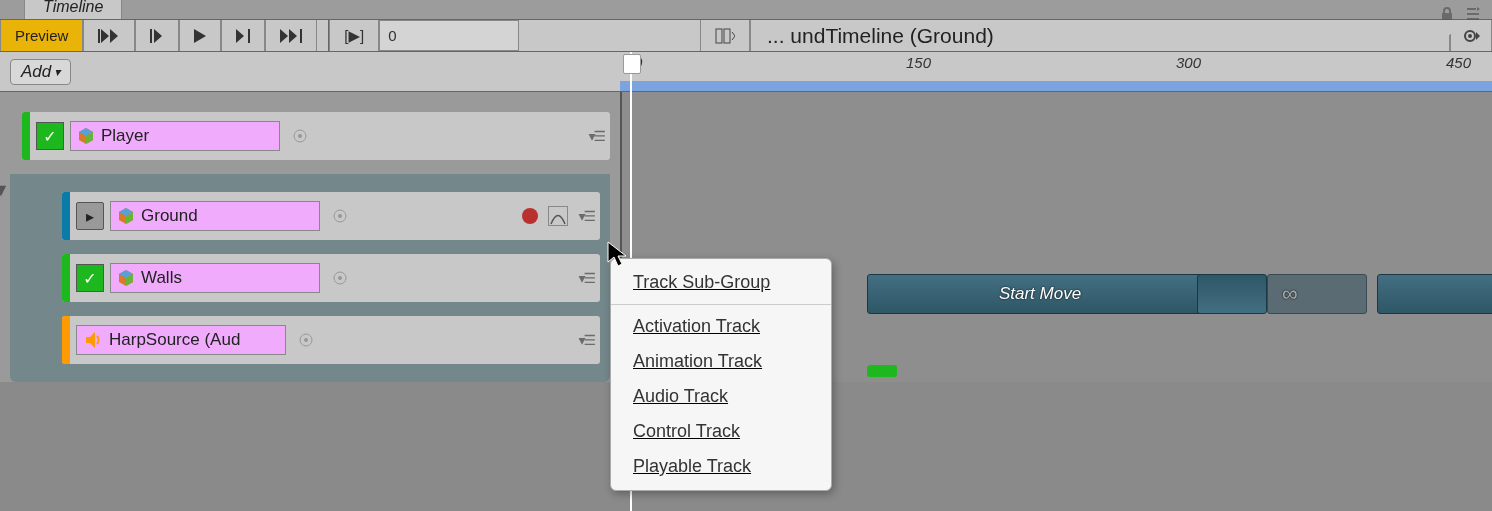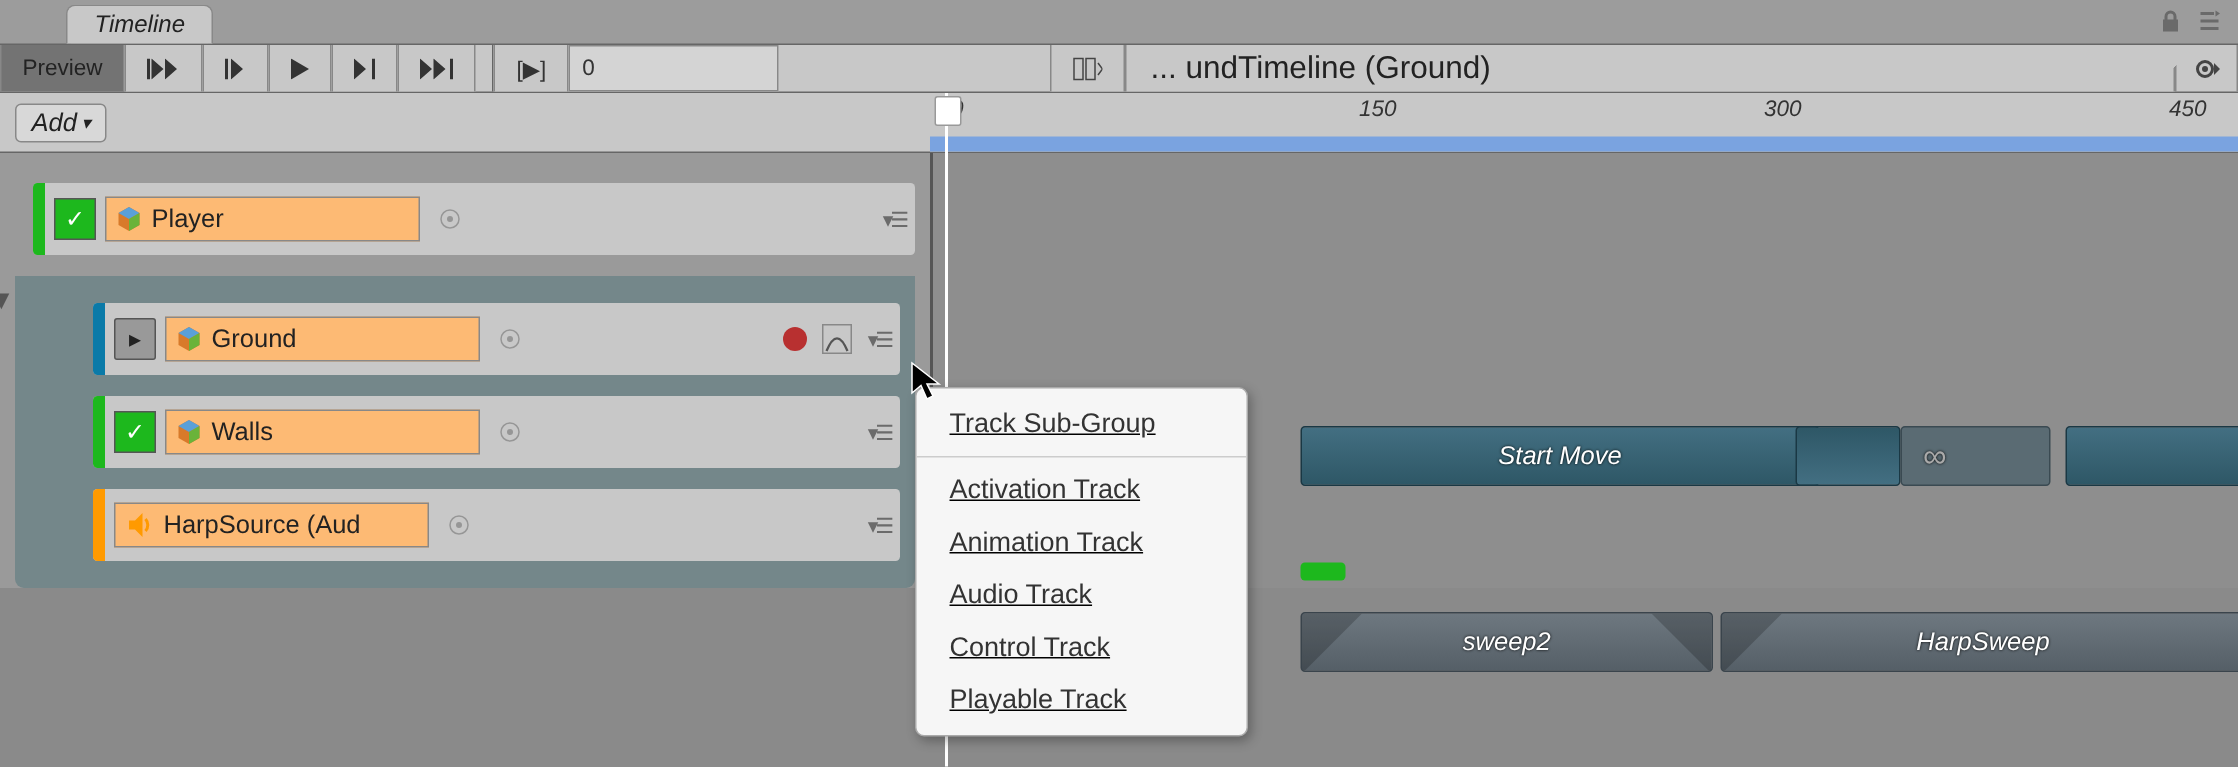--- a/index.html
+++ b/index.html
@@ -1,27 +1,27 @@
 <!DOCTYPE html>
 <html><head>
 <meta charset="utf-8">
 <style>
 * { box-sizing: border-box; margin: 0; padding: 0; font-family: Arial, Helvetica, sans-serif; }
 body { background: #8a8a8a; width: 1492px; height: 511px; overflow: hidden; position: relative; user-select: none; }
 
 
-.tabrow { height: 30px; background: #9c9c9c; border-bottom: 1px solid #666; display: flex; align-items: flex-end; padding-left: 44px; position: relative; }
+.tabrow { height: 20px; background: #9c9c9c; border-bottom: 1px solid #666; display: flex; align-items: flex-end; padding-left: 24px; position: relative; }
 .tab { background: #c8c8c8; height: 26px; padding: 0 18px; display: flex; align-items: center; border-radius: 6px 6px 0 0; border: 1px solid #888; border-bottom: none; font-size: 16px; color: #222; font-style: italic; }
 .tabrow .right { position: absolute; right: 10px; top: 6px; display: flex; gap: 8px; align-items: center; }
 .lock-icon, .burger-icon { width: 18px; height: 16px; opacity: .7; }
 
 
 .toolbar { height: 32px; background: #c8c8c8; border-bottom: 1px solid #666; display: flex; align-items: stretch; }
 .tb-btn { border: 1px solid #888; border-top: none; border-bottom: none; background: #c8c8c8; display: flex; align-items: center; justify-content: center; padding: 0 14px; font-size: 15px; color: #222; cursor: pointer; }
-.tb-btn.active { background: #737373; }
+.tb-btn.active { background: #eab308; }
 .tb-btn svg { display:block; }
 .frame-field { border: 1px solid #888; background: #d4d4d4; width: 140px; display: flex; align-items: center; padding: 0 8px; font-size: 15px; color: #333; }
 .tb-spacer { flex: 0 0 12px; border-right:1px solid #666;}
 .tb-gap { flex:1; }
 .tb-right { display:flex; align-items:stretch; }
 .breadcrumb { border:1px solid #888; border-top:none; border-bottom:none; display:flex; align-items:center; padding:0 16px; font-size:21px; color:#222; background:#c8c8c8; min-width:700px; position:relative;}
 .breadcrumb::after{content:"";position:absolute;right:-8px;top:0;bottom:0;width:16px;background:linear-gradient(135deg,#c8c8c8 50%,transparent 50%);}
 .gear-btn { border:1px solid #888; border-top:none; border-bottom:none; display:flex; align-items:center; padding:0 10px; cursor:pointer;}
 
 
@@ -40,21 +40,21 @@
 .content { display:flex; position:relative;}
 .sidebar { width:620px; background:#9a9a9a; padding-top:20px; position:relative;}
 .timeline-body { flex:1; background:#8e8e8e; position:relative; border-left:2px solid #555;}
 
 .track-header { display:flex; align-items:center; height:48px; margin:0 10px 14px 22px; background:#c8c8c8; border-radius:3px; position:relative;}
 .track-header.indent { margin-left:52px;}
 .color-bar { width:8px; align-self:stretch; border-radius:3px 0 0 3px;}
 .c-green{background:#1db81d;} .c-teal{background:#0a7aa8;} .c-orange{background:#ff9a00;}
 .track-chk { width:28px; height:28px; margin:0 6px; background:#1db81d; border:1px solid #555; display:flex; align-items:center; justify-content:center; color:#fff; font-size:16px;}
 .track-chk.play{background:#999;color:#222;border-radius:2px;}
-.binding { flex:0 0 210px; height:30px; border:1px solid #888; background:#fdba74; display:flex; align-items:center; padding:0 6px; font-size:17px; color:#222; overflow:hidden; white-space:nowrap;}
+.binding { flex:0 0 210px; height:30px; border:1px solid #888; background:#f0abfc; display:flex; align-items:center; padding:0 6px; font-size:17px; color:#222; overflow:hidden; white-space:nowrap;}
 .cube-icon{width:18px;height:18px;margin-right:6px;flex-shrink:0;}
 .speaker-icon{width:20px;height:20px;margin-right:6px;fill:#ff9a00;flex-shrink:0;}
 .target-icon { margin-left:12px; opacity:.5;}
 .header-right { margin-left:auto; display:flex; align-items:center; gap:10px; padding-right:6px;}
 .rec-dot{width:16px;height:16px;border-radius:50%;background:#b83030;}
 .curve-icon{width:20px;height:20px;border:1px solid #888; display:flex; align-items:flex-end; justify-content:center;}
 .track-menu-icon{opacity:.7; font-size:14px; letter-spacing:-2px;color:#444;}
 
 .group-row { margin:0 10px 0 10px; position:relative;}
 .group-foldout { position:absolute; left:-18px; top:6px; font-size:18px; color:#555;}
@@ -285,31 +285,20 @@
       </div>
       <div class="clip clip-teal" style="left:575px;width:70px;background:linear-gradient(180deg,#2e5766,#436f82)"></div>
       <div class="clip clip-inf" style="left:645px;width:100px"></div>
       <div class="clip clip-teal" style="left:755px;width:120px"></div>
     </div>
 
     <div class="lane" style="top:238px">
       <div class="clip clip-green-bar" style="left:245px;width:30px"></div>
     </div>
 
-    <div class="lane" style="top:300px">
-      <div class="clip clip-gray" style="left:245px;width:275px">
-        <div class="tri-in"></div>
-        <span>sweep2</span>
-        <div class="tri-out"></div>
-      </div>
-      <div class="clip clip-gray" style="left:525px;width:350px">
-        <div class="tri-in"></div>
-        <span>HarpSweep</span>
-      </div>
-    </div>
   </div>
 </div>
 
 <div class="context-menu">
   <div class="ctx-item"><span>Track Sub-Group</span></div>
   <div class="ctx-sep"></div>
   <div class="ctx-item"><span>Activation Track</span></div>
   <div class="ctx-item"><span>Animation Track</span></div>
   <div class="ctx-item"><span>Audio Track</span></div>
   <div class="ctx-item"><span>Control Track</span></div>

